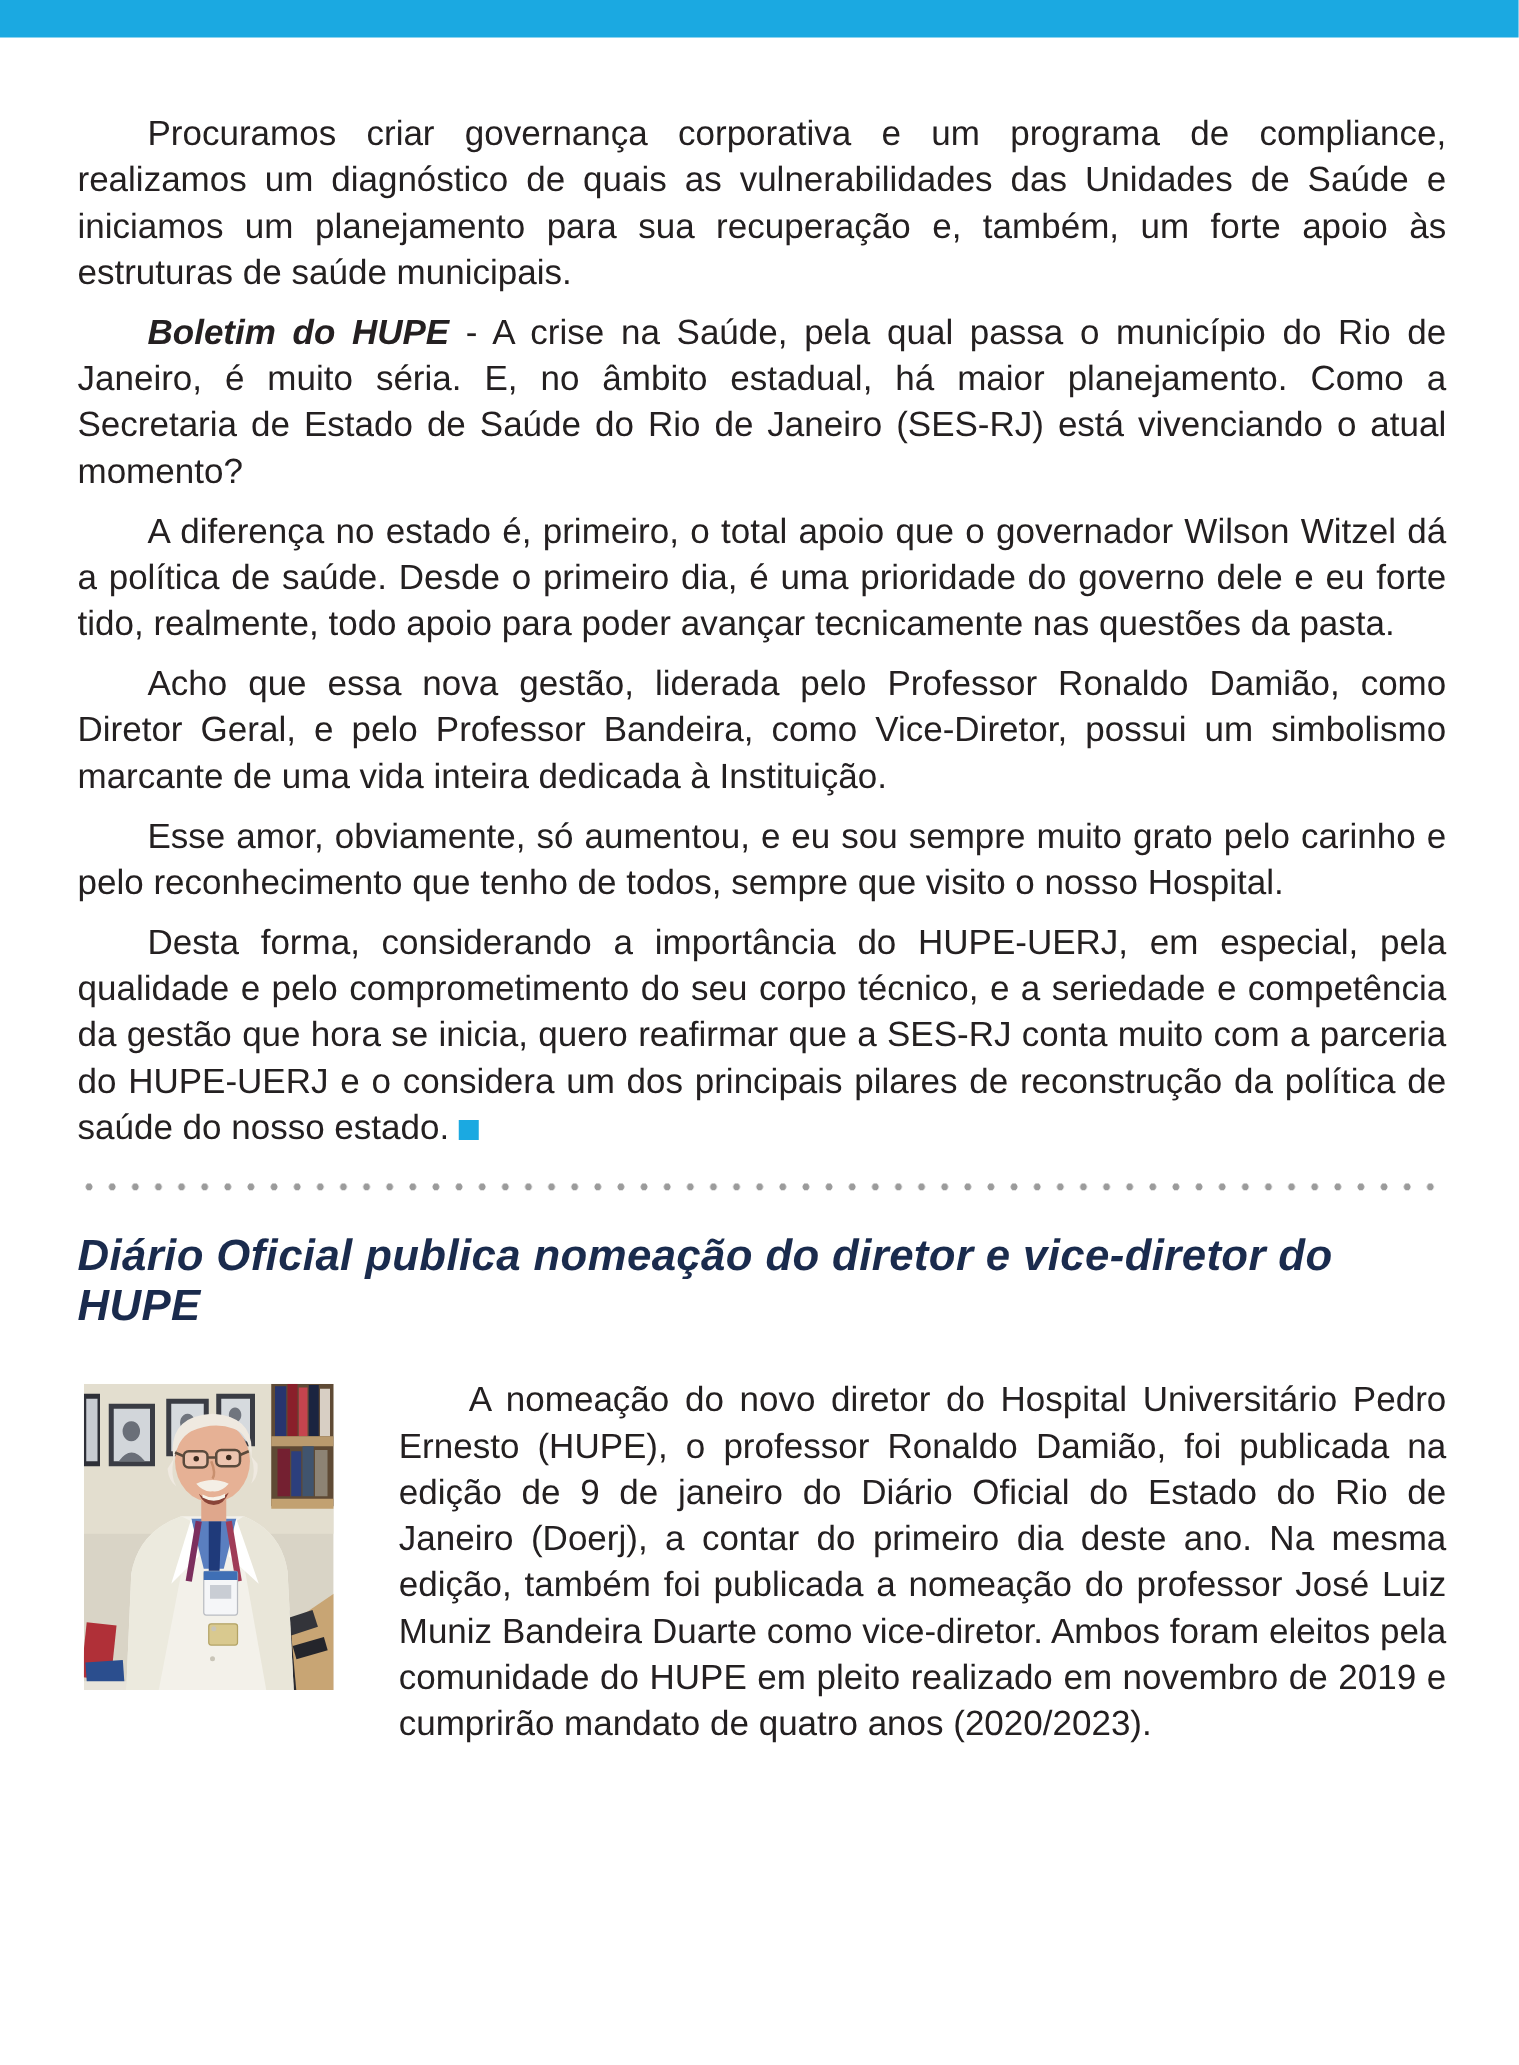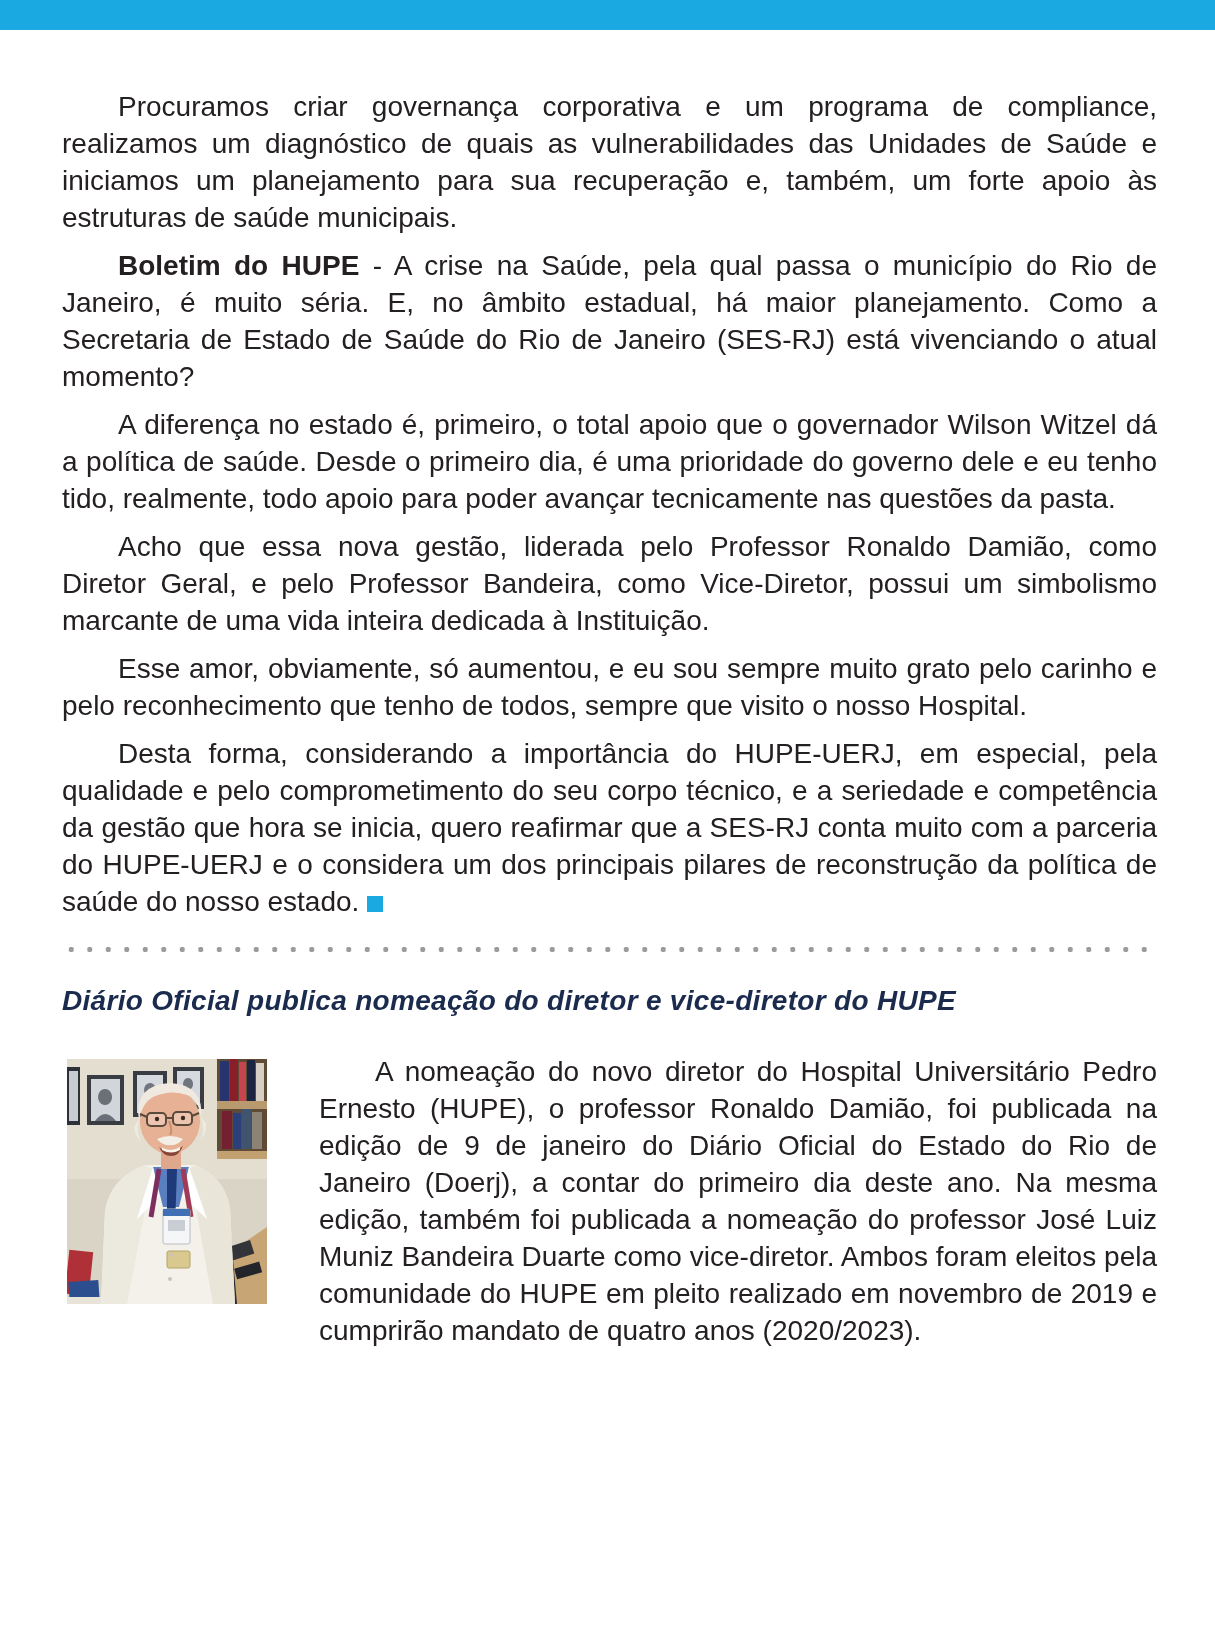--- a/index.html
+++ b/index.html
@@ -22,39 +22,39 @@
     padding: 58px 58px 0 62px;
   }
   p.para {
     font-size: 28px;
     line-height: 37px;
     text-align: justify;
     text-indent: 56px;
     margin: 0 0 11px 0;
     color: #242021;
   }
-  .lead { font-weight: 700; }
+  .lead { font-weight: 700; font-style: italic; }
   .end-marker {
     display: inline-block;
     width: 16px;
     height: 16px;
     background: #1ba9e1;
     margin-left: 8px;
     vertical-align: -1px;
   }
   .dotted-sep {
     height: 7px;
     margin-top: 26px;
     background-image: radial-gradient(circle, #9b9b9b 0 2.6px, rgba(0,0,0,0) 2.9px);
     background-size: 18.5px 7px;
     background-repeat: repeat-x;
     background-position: 0 50%;
   }
   h1.headline {
-    font-size: 28px;
+    font-size: 35px;
     font-weight: 700;
     font-style: italic;
     color: #1a2b4d;
     margin: 32px 0 16px 0;
     letter-spacing: 0.3px;
   }
   .news {
     margin-top: 36px;
   }
   .news::after { content: ""; display: block; clear: both; }
@@ -71,21 +71,21 @@
 </head>
 <body>
 
 <div class="topbar"></div>
 
 <div class="content">
 
   <section>
     <p class="para"><span>Procuramos criar governança corporativa e um programa de compliance, realizamos um diagnóstico de quais as vulnerabilidades das Unidades de Saúde e iniciamos um planejamento para sua recuperação e, também, um forte apoio às estruturas de saúde municipais.</span></p>
     <p class="para"><b class="lead">Boletim do HUPE</b><span> - A crise na Saúde, pela qual passa o município do Rio de Janeiro, é muito séria. E, no âmbito estadual, há maior planejamento. Como a Secretaria de Estado de Saúde do Rio de Janeiro (SES-RJ) está vivenciando o atual momento?</span></p>
-    <p class="para"><span>A diferença no estado é, primeiro, o total apoio que o governador Wilson Witzel dá a política de saúde. Desde o primeiro dia, é uma prioridade do governo dele e eu tenho tido, realmente, todo apoio para poder avançar tecnicamente nas questões da pasta.</span></p>
+    <p class="para"><span>A diferença no estado é, primeiro, o total apoio que o governador Wilson Witzel dá a política de saúde. Desde o primeiro dia, é uma prioridade do governo dele e eu forte tido, realmente, todo apoio para poder avançar tecnicamente nas questões da pasta.</span></p>
     <p class="para"><span>Acho que essa nova gestão, liderada pelo Professor Ronaldo Damião, como Diretor Geral, e pelo Professor Bandeira, como Vice-Diretor, possui um simbolismo marcante de uma vida inteira dedicada à Instituição.</span></p>
     <p class="para"><span>Esse amor, obviamente, só aumentou, e eu sou sempre muito grato pelo carinho e pelo reconhecimento que tenho de todos, sempre que visito o nosso Hospital.</span></p>
     <p class="para"><span>Desta forma, considerando a importância do HUPE-UERJ, em especial, pela qualidade e pelo comprometimento do seu corpo técnico, e a seriedade e competência da gestão que hora se inicia, quero reafirmar que a SES-RJ conta muito com a parceria do HUPE-UERJ e o considera um dos principais pilares de reconstrução da política de saúde do nosso estado.</span><span class="end-marker"></span></p>
   </section>
 
   <div class="dotted-sep"></div>
 
   <h1 class="headline">Diário Oficial publica nomeação do diretor e vice-diretor do HUPE</h1>
 
   <section class="news">

